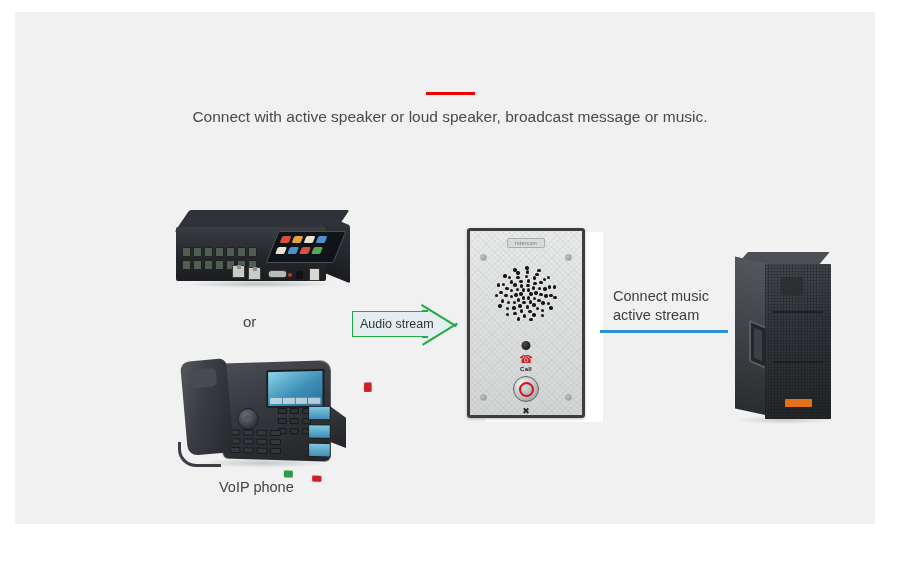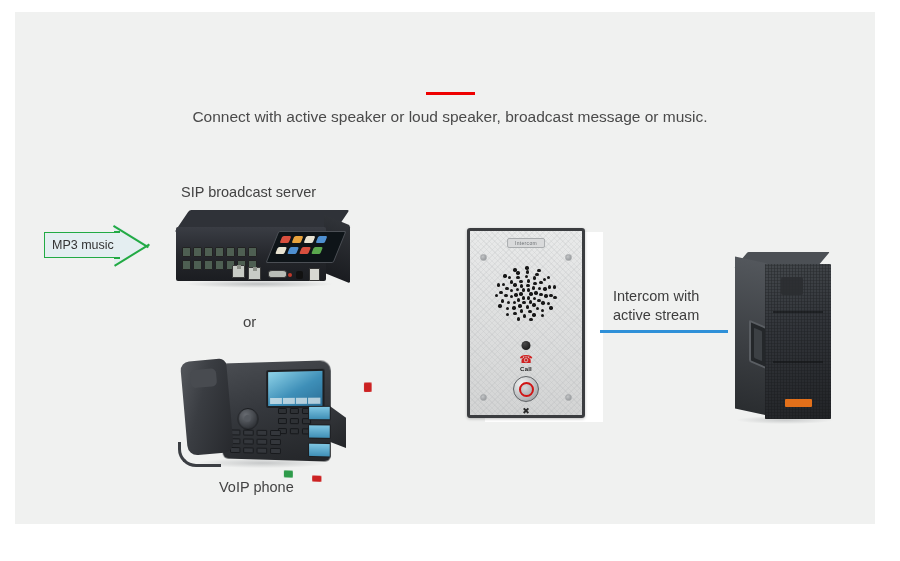--- a/index.html
+++ b/index.html
@@ -262,21 +262,20 @@
 </head>
 <body>
 
 <div id="stage">
 
   <div class="panel"></div>
 
   <div class="title-rule"></div>
   <div class="subtitle">Connect with active speaker or loud speaker, broadcast message or music.</div>
 
-  <div class="lbl" style="left:181px;top:184px;">SIP broadcast server</div>
 
   <div class="server">
     <div class="srv-shadow"></div>
     <div class="srv-top"></div>
     <div class="srv-right"></div>
     <div class="srv-face">
       <div class="srv-screen">
         <i style="left:5px;top:4px;background:#d84f3e;"></i>
         <i style="left:17px;top:4px;background:#e8a33d;"></i>
         <i style="left:29px;top:4px;background:#e8e3d2;"></i>
@@ -359,30 +358,30 @@
       <div class="ph-red"></div>
       <div class="ph-grn"></div>
       <div class="ph-red2"></div>
     </div>
     <div class="ph-handset"></div>
     <div class="ph-cord"></div>
   </div>
 
   <div class="lbl" style="left:219px;top:479px;">VoIP phone</div>
 
-  <div class="arrow" style="left:44px;top:224px;width:104px;height:42px;">
+
+  <div class="arrow" style="left:352px;top:303px;width:104px;height:42px;">
     <div class="body" style="width:76px;"></div>
     <div class="headfill" style="left:70px;"></div>
     <div class="headline-t" style="left:70px;top:0.5px;width:41px;transform:rotate(31.6deg);"></div>
     <div class="headline-b" style="left:70px;top:41px;width:41px;transform:rotate(-31.6deg);"></div>
     <div class="cap-t" style="left:70px;top:7px;width:6px;"></div>
     <div class="cap-b" style="left:70px;top:33px;width:6px;"></div>
-    <div class="txt">MP3 music</div>
-  </div>
-
+    <div class="txt">Audio stream</div>
+  </div>
 
   <div class="ic-backdrop"></div>
   <div class="intercom">
     <div class="ic-tex"></div>
     <div class="ic-badge">Intercom</div>
     <div class="ic-screw" style="left:10px;top:23px;"></div>
     <div class="ic-screw" style="right:10px;top:23px;"></div>
     <div class="ic-screw" style="left:10px;bottom:14px;"></div>
     <div class="ic-screw" style="right:10px;bottom:14px;"></div>
     <div class="ic-speaker" id="ic-speaker">
@@ -465,21 +464,21 @@
     <div class="ic-mic"></div>
     <div class="ic-phoneicon">☎</div>
     <div class="ic-call">Call</div>
     <div class="ic-btn">
       <div class="ic-btn-ring"></div>
     </div>
     <div class="ic-x">✖</div>
   </div>
 
   <div class="connect-lbl">
-    <div>Intercom with</div>
+    <div>Connect music</div>
     <div>active stream</div>
   </div>
   <div class="connector"></div>
 
   <div class="cab">
     <div class="cab-shadow"></div>
     <div class="cab-top"></div>
     <div class="cab-left">
       <div class="cab-handle"></div>
     </div>

